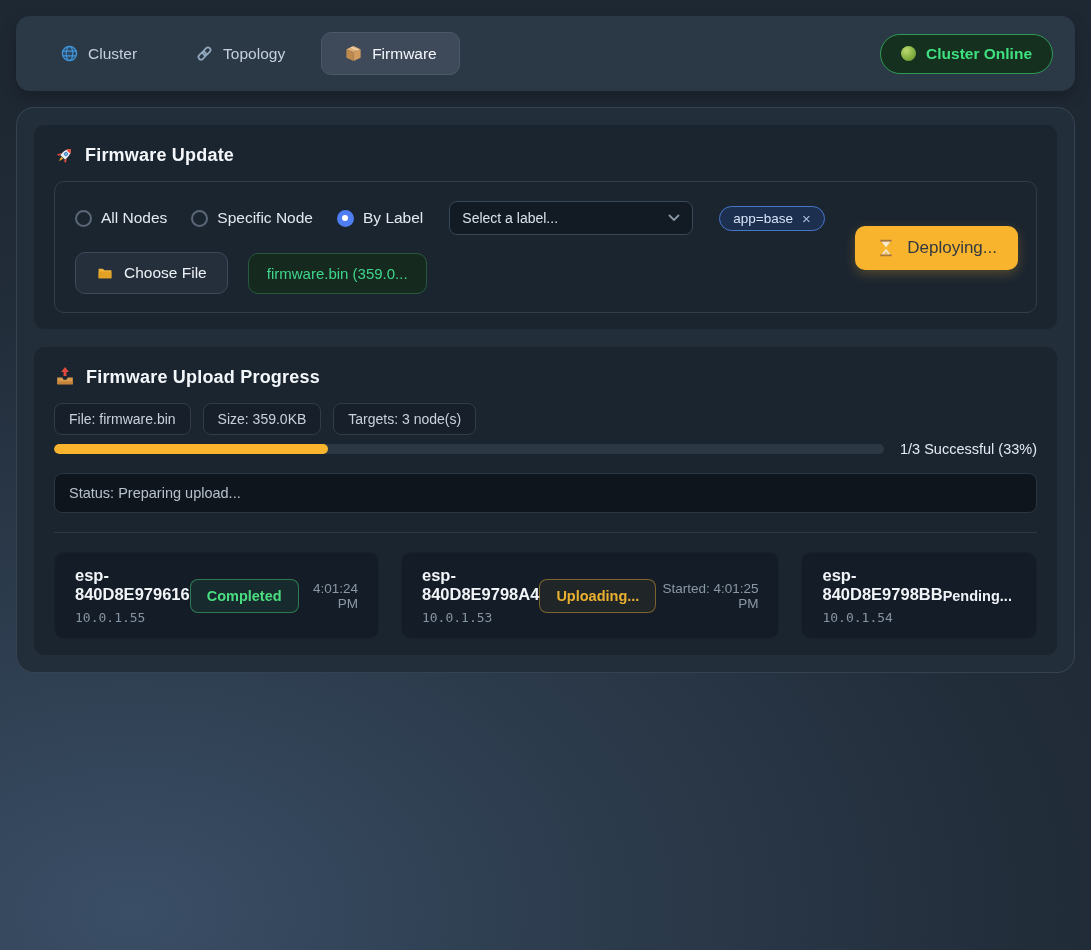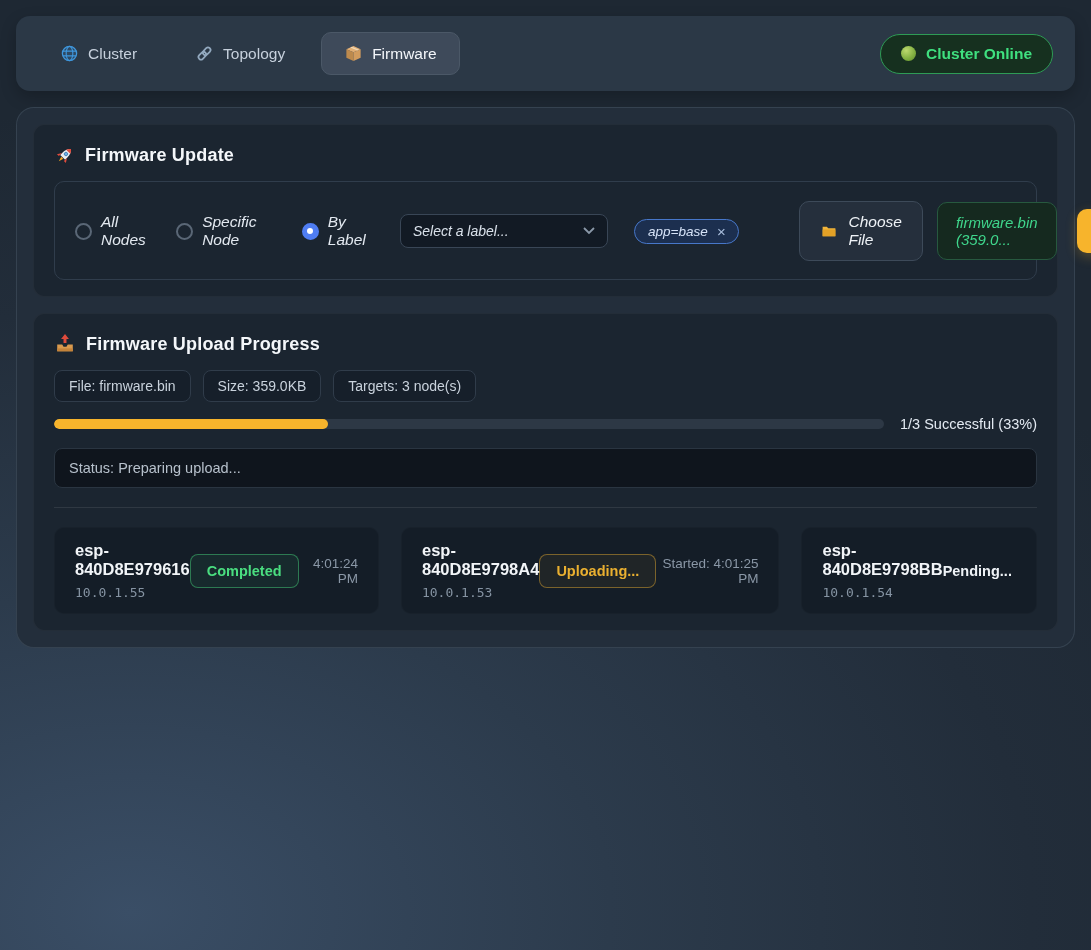--- a/index.html
+++ b/index.html
@@ -46,21 +46,21 @@
     display:flex; align-items:center; gap:10px;
     font-size:18px; font-weight:bold; color:#f4f7fa; letter-spacing:.2px;
     margin-bottom:14px; line-height:24px;
   }
   
   .form-panel {
     border:1px solid #303d4c; border-radius:10px;
     padding:19px 18px 18px 20px;
     display:flex; align-items:center; gap:20px;
   }
-  .form-left { flex:1; display:flex; flex-direction:row; gap:17px;font-style:italic; }
+  .form-left { flex:1; display:flex; flex-direction:column; gap:17px; }
   .target-row { display:flex; align-items:center; }
   .radio-option { display:flex; align-items:center; gap:9px; cursor:pointer; margin-right:24px; }
   .radio-circle {
     width:17px; height:17px; border-radius:50%;
     border:2px solid #5a6776; position:relative; flex:0 0 auto;
   }
   .radio-option.checked .radio-circle { border-color:#4f7df2; background:#4f7df2; }
   .radio-option.checked .radio-circle::after {
     content:""; position:absolute; width:6px; height:6px; border-radius:50%;
     background:#fff; top:50%; left:50%; transform:translate(-50%,-50%);
@@ -70,21 +70,21 @@
     width:244px; height:34px; background:#121a24; border:1px solid #394656;
     border-radius:8px; display:flex; align-items:center; justify-content:space-between;
     padding:0 12px; font-size:14px; color:#d9e1ea; cursor:pointer; margin-left:2px;
   }
   .label-tag {
     margin-left:26px; display:flex; align-items:center; gap:9px;
     background:#1c2f4f; border:1px solid #4777c9; border-radius:14px;
     padding:4px 13px; font-size:13.5px; color:#d6e3f8;
   }
   .tag-x { color:#a9bedd; font-size:15px; cursor:pointer; line-height:1; }
-  .file-row { display:flex; align-items:center; gap:14px;margin-left:43px; }
+  .file-row { display:flex; align-items:center; gap:20px; }
   .choose-file-btn {
     display:flex; align-items:center; gap:10px; cursor:pointer;
     background:#252f3c; border:1px solid #3d4a59; border-radius:10px;
     padding:11px 20px; font-size:15.5px; color:#eef2f6;
   }
   .file-selected {
     background:#15291f; border:1px solid #27593f; border-radius:10px;
     padding:11px 18px; font-size:15px; color:#3fd68c;
   }
   .deploy-btn {
@@ -93,21 +93,21 @@
     padding:12px 21px; font-size:17px; color:#343a42; font-weight:500;
     box-shadow:0 4px 12px rgba(247,180,44,.25);
     white-space:nowrap; align-self:center;
   }
   
   .meta-row { display:flex; gap:12px; margin-top:12px; }
   .meta-badge {
     background:#161f2a; border:1px solid #303c4a; border-radius:8px;
     padding:7px 14px; font-size:14px; color:#c9d2dc;
   }
-  .progress-row { display:flex; align-items:center; gap:16px; margin-top:14px; }
+  .progress-row { display:flex; align-items:center; gap:16px; margin-top:6px; }
   .progress-track {
     flex:1; height:10px; background:#2d3845; border-radius:5px; overflow:hidden;
   }
   .progress-fill { height:100%; background:#f7b42c; border-radius:5px; }
   .progress-label { font-size:14.5px; color:#e3eaf2; white-space:nowrap; }
   .status-box {
     margin-top:16px; background:#0f151d; border:1px solid #2a3541;
     border-radius:8px; padding:11px 14px; font-size:14.5px; color:#b7c1cc;
   }
   .divider { border:none; border-top:1px solid rgba(255,255,255,.09); margin:19px 0; }

